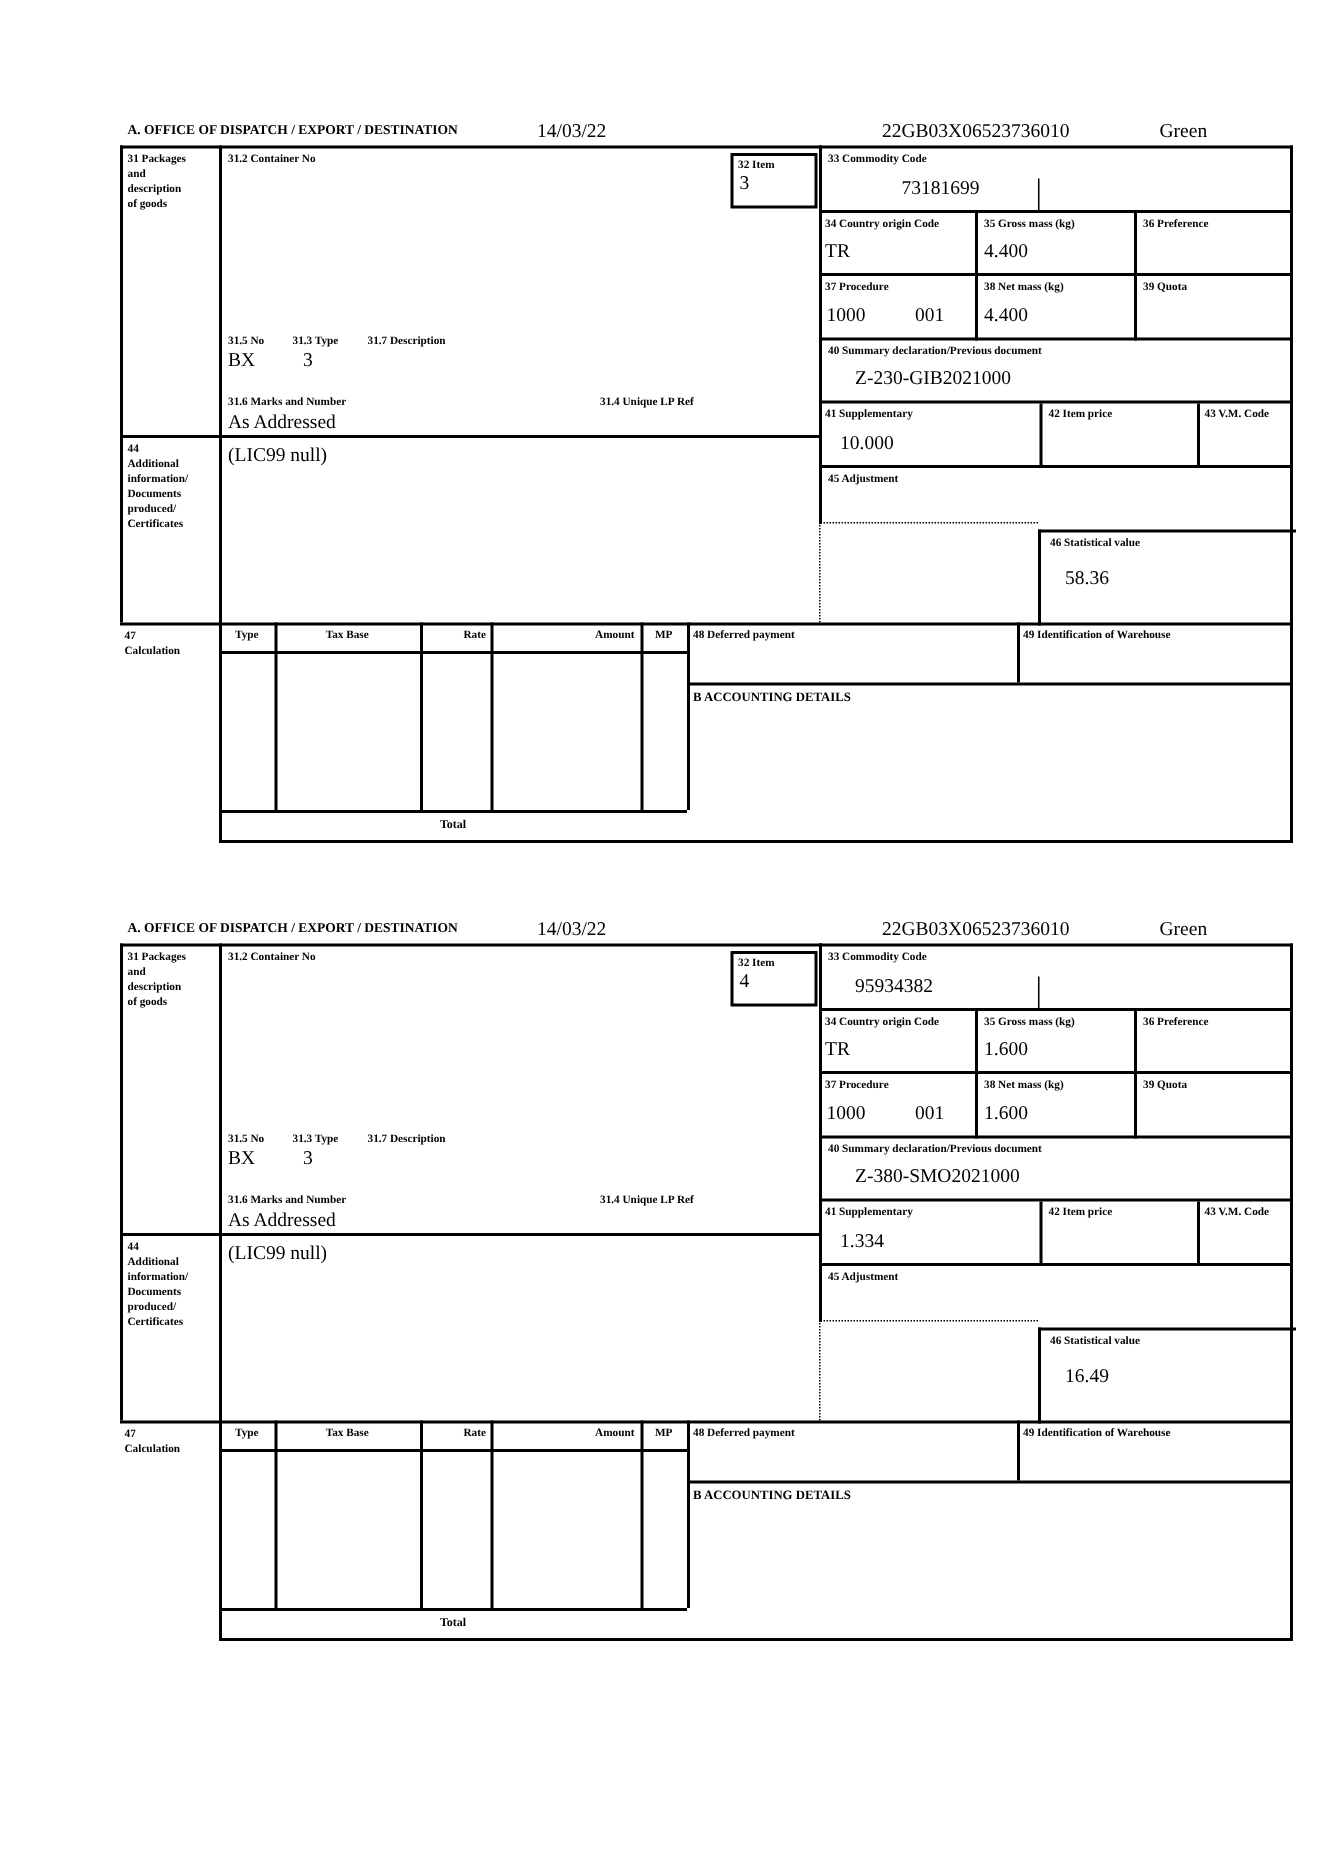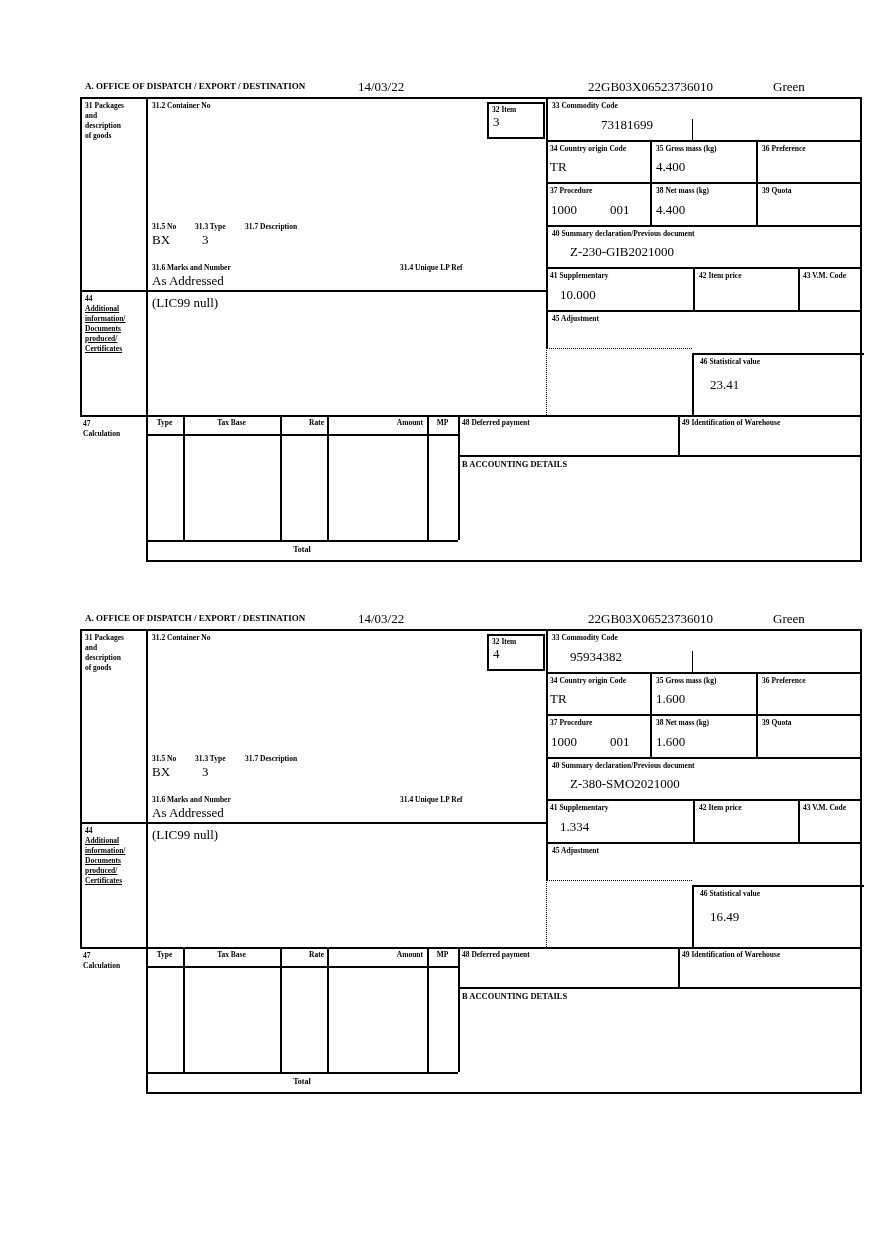--- a/index.html
+++ b/index.html
@@ -12,21 +12,21 @@
   .lb{font-weight:bold;font-size:7.5px;line-height:10px;letter-spacing:0;}
   .val{font-size:13px;line-height:16px;white-space:pre;}
   .wrapval{font-size:13px;line-height:17px;}
   .ul{}
   .hdr-a{font-weight:bold;font-size:9px;}
   .hdr-val{font-size:13px;}
   .dot-h{border-top:1px dotted #000;}
   .dot-v{border-left:1px dotted #000;}
   .thin-v{border-left:1px solid #000;}
   .cell-lb{position:absolute;left:4px;top:2px;}
-  .b44 div{text-decoration:underline;}
+  .b44 div{}
   .b44 div:first-child{text-decoration:none;}
   .tot{font-weight:bold;font-size:8px;text-align:center;}
   .acct{font-weight:bold;font-size:8.5px;}
 </style>
 </head>
 <body>
 
 <div id="page">
     <div class="section" style="top: 79px;">
 
@@ -132,21 +132,21 @@
       </div>
     </div>
 
     <div class="abs bt" style="left:466px;top:213px;width:316px;height:38px;">
       <span class="cell-lb lb" style="left:6px;">45 Adjustment</span>
     </div>
 
     <div class="abs dot-h" style="left:466px;top:251px;width:146px;height:0;"></div>
     <div class="abs bt bl" style="left:612px;top:256px;width:170px;height:62px;">
       <span class="cell-lb lb" style="left:6px;"><span>46</span> <span class="ul">Statistical value</span></span>
-      <span class="abs val" style="left:16px;top:22px;">23.41</span>
+      <span class="abs val" style="left:16px;top:22px;">58.36</span>
     </div>
 
     <div class="abs bt" style="left:0;top:318px;width:782px;height:0;"></div>
 
     <span class="abs lb" style="left:3px;top:322px;">47</span>
     <span class="abs lb ul" style="left:3px;top:332px;">Calculation</span>
 
     <div class="abs bl" style="left:66px;top:318px;width:0;height:147px;"></div>
     <div class="abs bl" style="left:103px;top:318px;width:0;height:125px;"></div>
     <div class="abs bl" style="left:200px;top:318px;width:0;height:125px;"></div>

